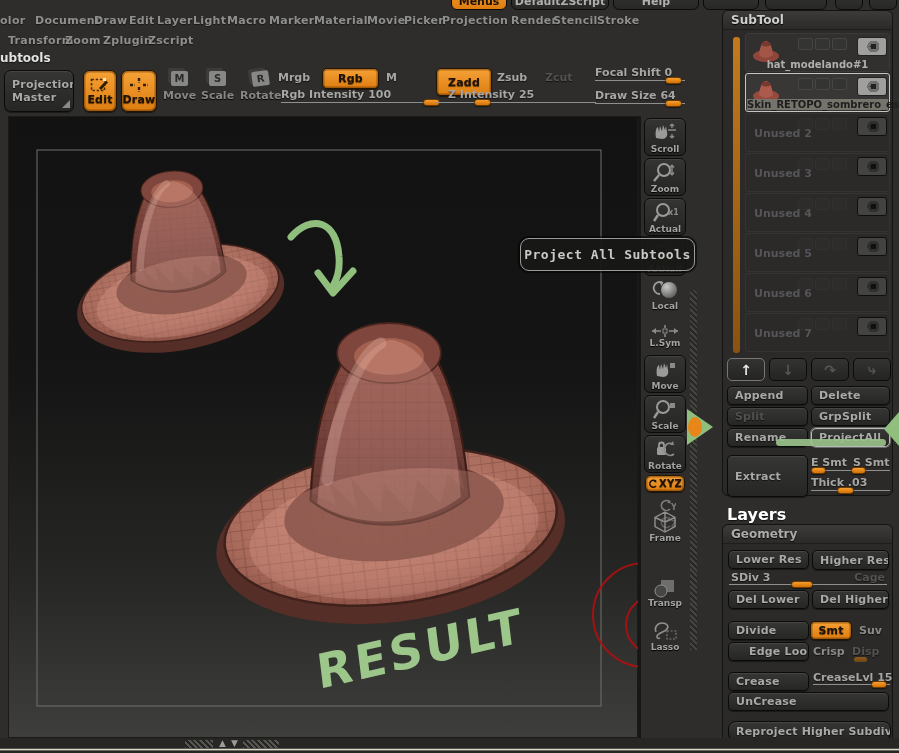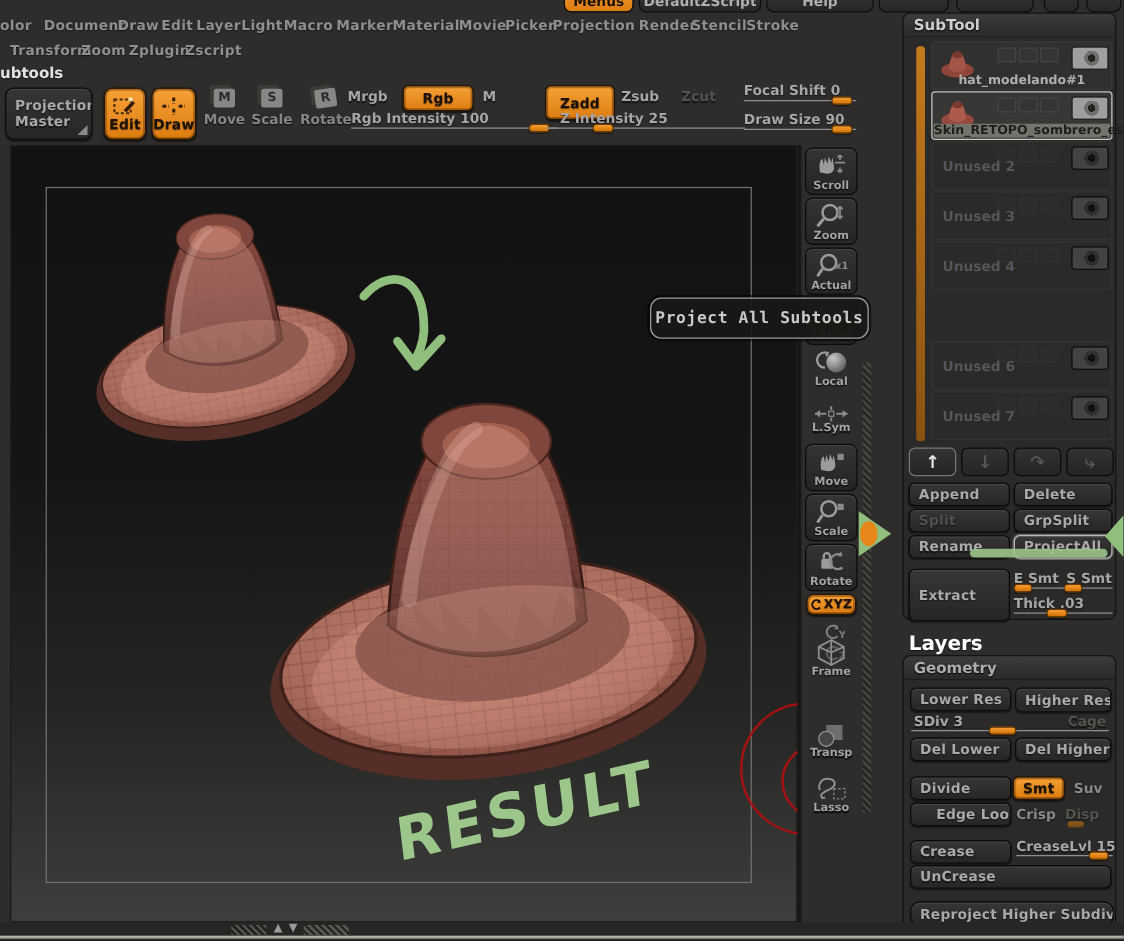--- a/index.html
+++ b/index.html
@@ -212,21 +212,21 @@
     <span class="track"></span>
     <span class="handle" style="left:38px;"></span>
   </div>
 
   <div class="slider" style="left:595px;top:66px;width:90px;height:18px;">
     <span class="s-lbl" style="left:0;"><span>Focal Shift</span>&nbsp;<span>0</span></span>
     <span class="track"></span>
     <span class="handle" style="left:70px;"></span>
   </div>
   <div class="slider" style="left:595px;top:89px;width:90px;height:18px;">
-    <span class="s-lbl" style="left:0;"><span>Draw Size</span>&nbsp;<span>90</span></span>
+    <span class="s-lbl" style="left:0;"><span>Draw Size</span>&nbsp;<span>64</span></span>
     <span class="track"></span>
     <span class="handle" style="left:70px;"></span>
   </div>
 
   <div id="canvas">
     <svg width="630" height="622" viewBox="0 0 630 622">
       <defs>
         <radialGradient id="gBrim" cx="48%" cy="38%" r="70%">
           <stop offset="0" stop-color="#C08272"></stop>
             <stop offset=".65" stop-color="#A96B5C"></stop>
@@ -469,20 +469,29 @@
     </div>
     <div class="st-row unused" style="top:182px;">
       <div class="st-name unused-name">Unused 4</div>
       <span class="sq3" style="opacity:.25">
           <span></span>
           <span></span>
           <span></span>
         </span>
       <span class="eye-icon dimeye"></span>
     </div>
+    <div class="st-row unused" style="top:222px;">
+      <div class="st-name unused-name">Unused 5</div>
+      <span class="sq3" style="opacity:.25">
+          <span></span>
+          <span></span>
+          <span></span>
+        </span>
+      <span class="eye-icon dimeye"></span>
+    </div>
     <div class="st-row unused" style="top:262px;">
       <div class="st-name unused-name">Unused 6</div>
       <span class="sq3" style="opacity:.25">
           <span></span>
           <span></span>
           <span></span>
         </span>
       <span class="eye-icon dimeye"></span>
     </div>
     <div class="st-row unused" style="top:302px;">

